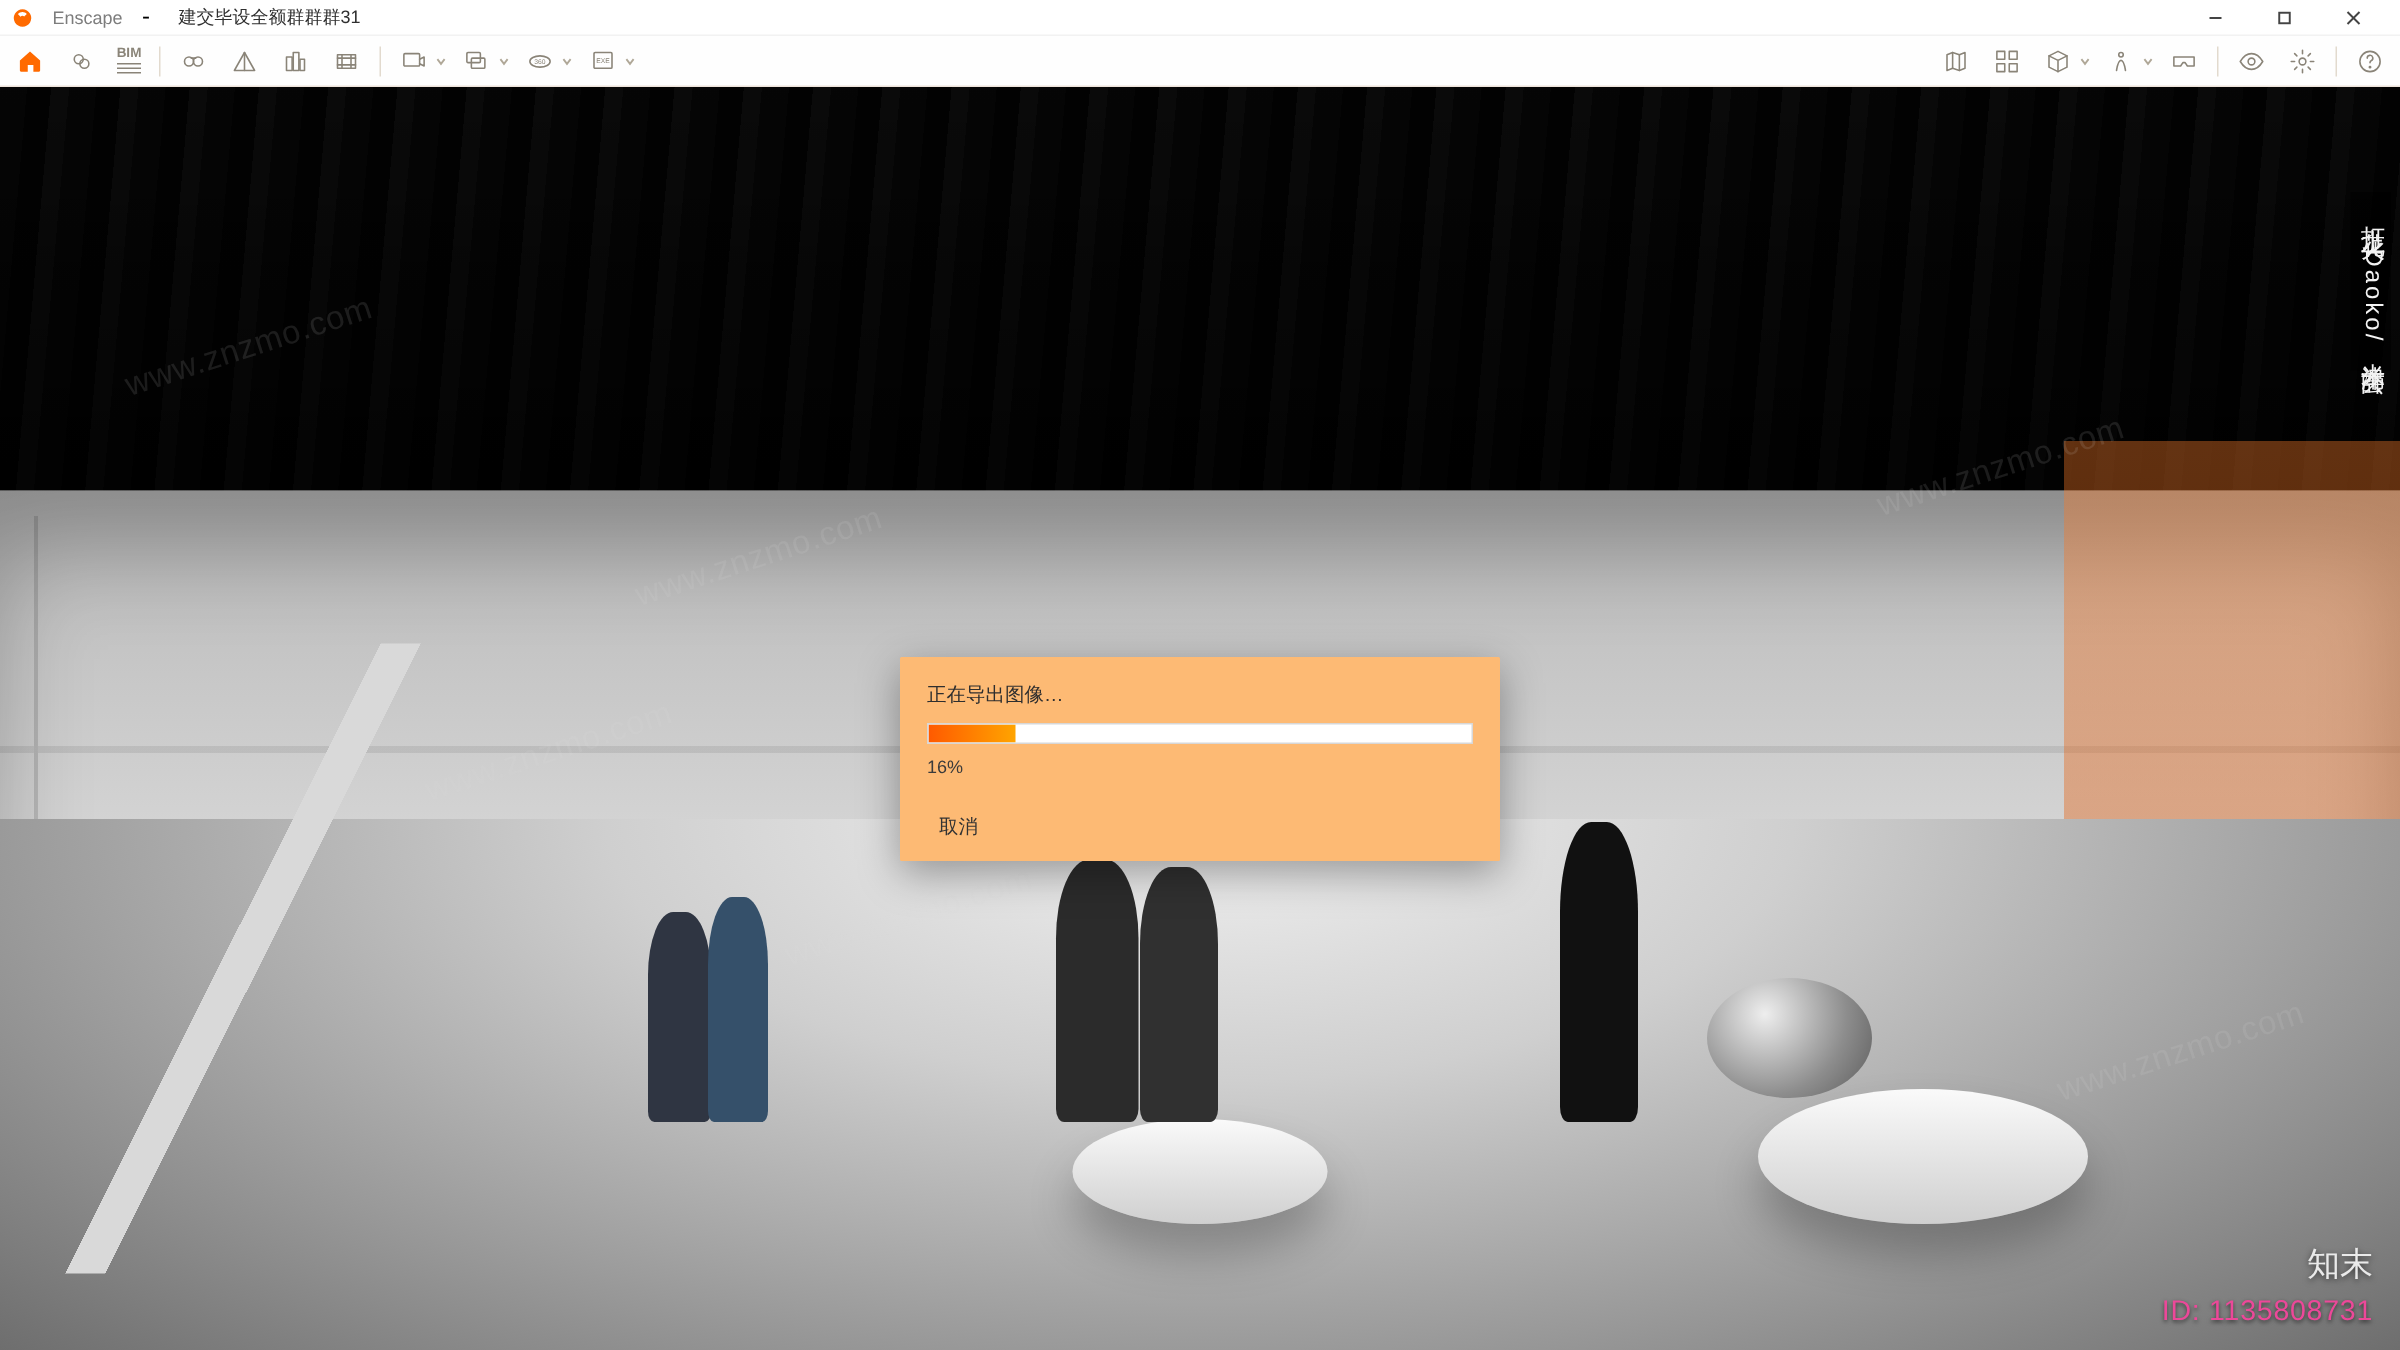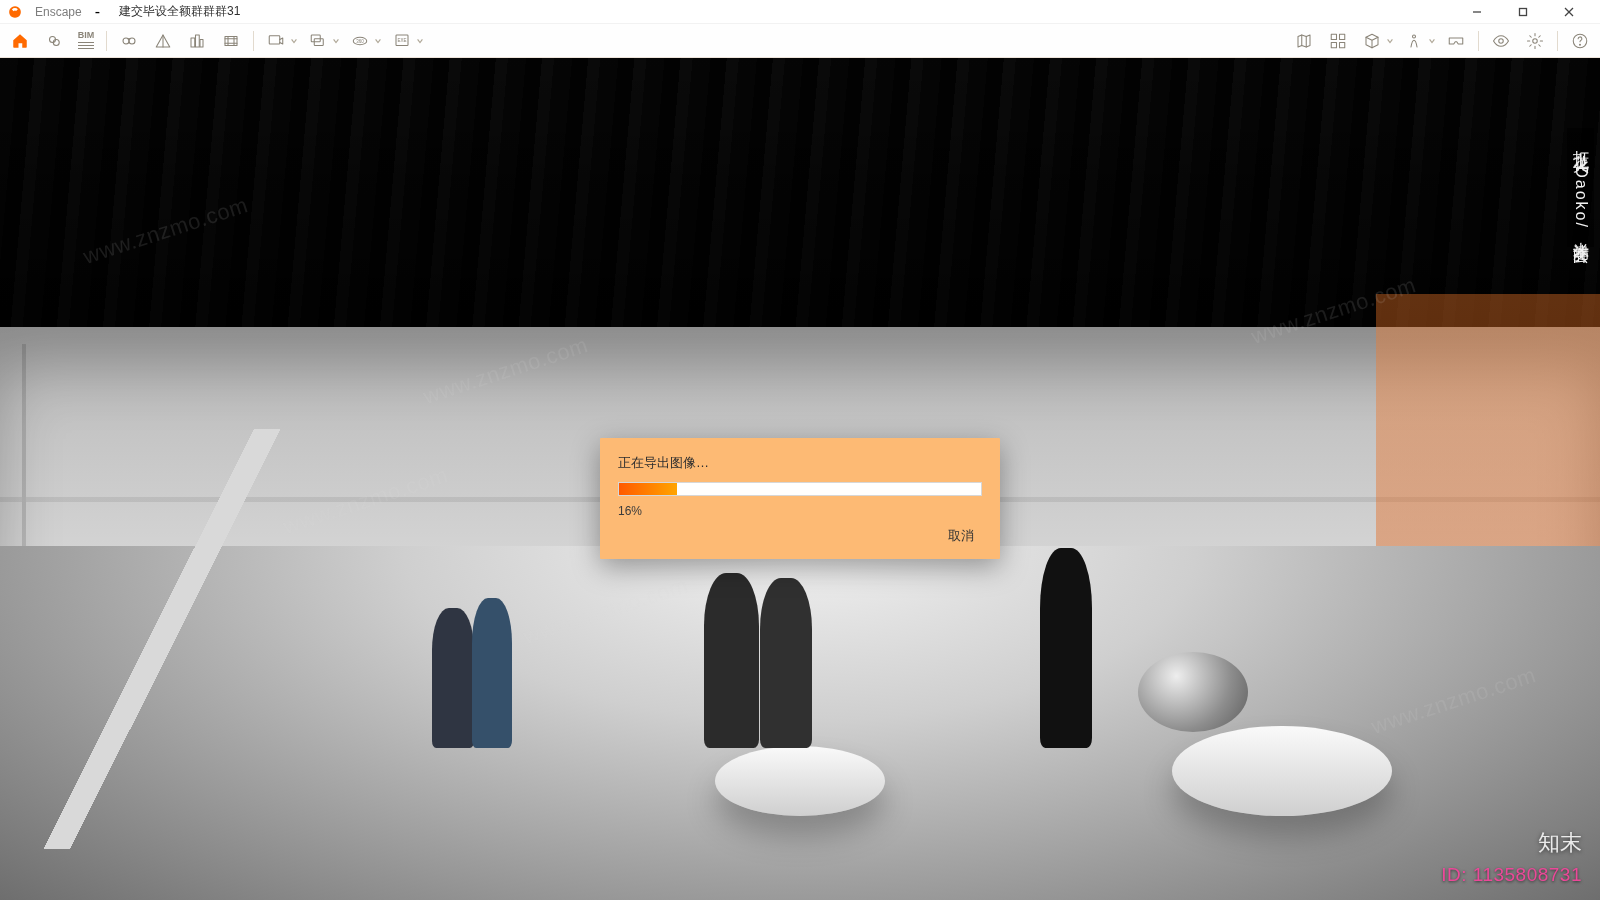--- a/index.html
+++ b/index.html
@@ -107,21 +107,21 @@
 
   
   .dialog{position:absolute;left:50%;top:380px;transform:translateX(-50%);
     width:400px;background:#fdba74;border-radius:1px;box-shadow:0 8px 28px rgba(0,0,0,.35);
     padding:16px 18px 10px;font-size:13px;color:#262626}
   .dlg-title{font-size:13px;margin-bottom:10px;color:#2e2e2e}
   .bar{height:14px;background:#fff;border:1px solid #d7d7d7;position:relative;overflow:hidden}
   .bar-fill{position:absolute;top:0;left:0;bottom:0;width:16%;
     background:linear-gradient(90deg,#ff5a00,#ffa400)}
   .pct{margin-top:8px;text-align:left;color:#3b3b3b;font-size:12px}
-  .dlg-actions{display:flex;justify-content:flex-end;margin-top:5px}
+  .dlg-actions{display:flex;justify-content:flex-start;margin-top:20px}
   .btn{padding:4px 8px;font-size:13px;color:#333;background:transparent;border:none;cursor:pointer}
 </style>
 </head>
 <body>
 
 <div class="titlebar">
   <div class="brand">
     <span class="brand-logo">
       <svg viewBox="0 0 24 24">
           <path d="M12 2a10 10 0 1 0 .01 0Zm0 3.2c1.9 0 3.6.8 4.9 2.1l-3 3A3 3 0 0 0 12 9.5c-.9 0-1.7.4-2.3 1l-3-3A6.8 6.8 0 0 1 12 5.2Z" fill="currentColor"></path>

